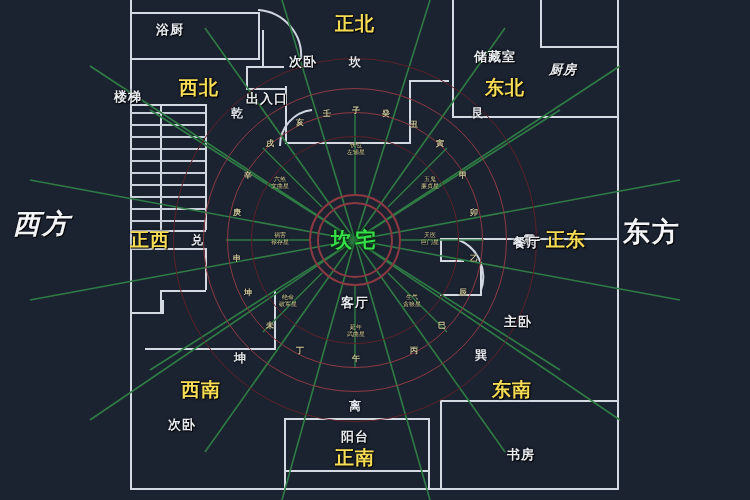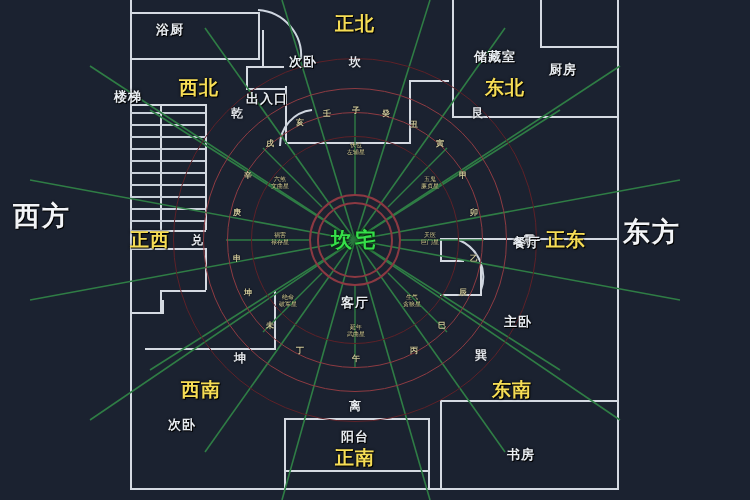--- a/index.html
+++ b/index.html
@@ -174,21 +174,21 @@
     <div class="ring bright" style="left:203px;top:88px;width:304px;height:304px;"></div>
     <div class="ring bright" style="left:227px;top:112px;width:256px;height:256px;"></div>
     <div class="ring dim" style="left:251px;top:136px;width:208px;height:208px;"></div>
     <div class="ring core" style="left:309px;top:194px;width:92px;height:92px;"></div>
     <div class="ring core" style="left:317px;top:202px;width:76px;height:76px;"></div>
   </div>
 
   <div class="t t-center" style="left:355px;top:240px;">坎宅</div>
 
   <div>
-    <div class="t t-outerdir" style="left:42px;top:216px;">西方</div>
+    <div class="t t-outerdir" style="left:42px;top:224px;font-style:italic;">西方</div>
     <div class="t t-outerdir" style="left:652px;top:232px;">东方</div>
   </div>
 
   <div>
     <div class="t t-dir" style="left:355px;top:24px;">正北</div>
     <div class="t t-dir" style="left:355px;top:458px;">正南</div>
     <div class="t t-dir" style="left:566px;top:240px;">正东</div>
     <div class="t t-dir" style="left:150px;top:240px;">正西</div>
     <div class="t t-dir" style="left:505px;top:88px;">东北</div>
     <div class="t t-dir" style="left:199px;top:88px;">西北</div>
@@ -264,21 +264,21 @@
       <div>武曲星</div>
     </div>
   </div>
 
   <div>
     <div class="t t-room" style="left:170px;top:30px;">浴厨</div>
     <div class="t t-room" style="left:128px;top:97px;">楼梯</div>
     <div class="t t-room" style="left:267px;top:99px;">出入口</div>
     <div class="t t-room" style="left:303px;top:62px;">次卧</div>
     <div class="t t-room" style="left:478px;top:57px;margin-left:17px;">储藏室</div>
-    <div class="t t-room" style="left:563px;top:70px;">厨房</div>
+    <div class="t t-room" style="left:563px;top:70px;font-style:italic;">厨房</div>
     <div class="t t-room" style="left:527px;top:196px;margin-top:47px;">餐厅</div>
     <div class="t t-room" style="left:518px;top:322px;">主卧</div>
     <div class="t t-room" style="left:521px;top:455px;">书房</div>
     <div class="t t-room" style="left:355px;top:303px;">客厅</div>
     <div class="t t-room" style="left:355px;top:437px;">阳台</div>
     <div class="t t-room" style="left:182px;top:425px;">次卧</div>
   </div>
 
 </div>
 

